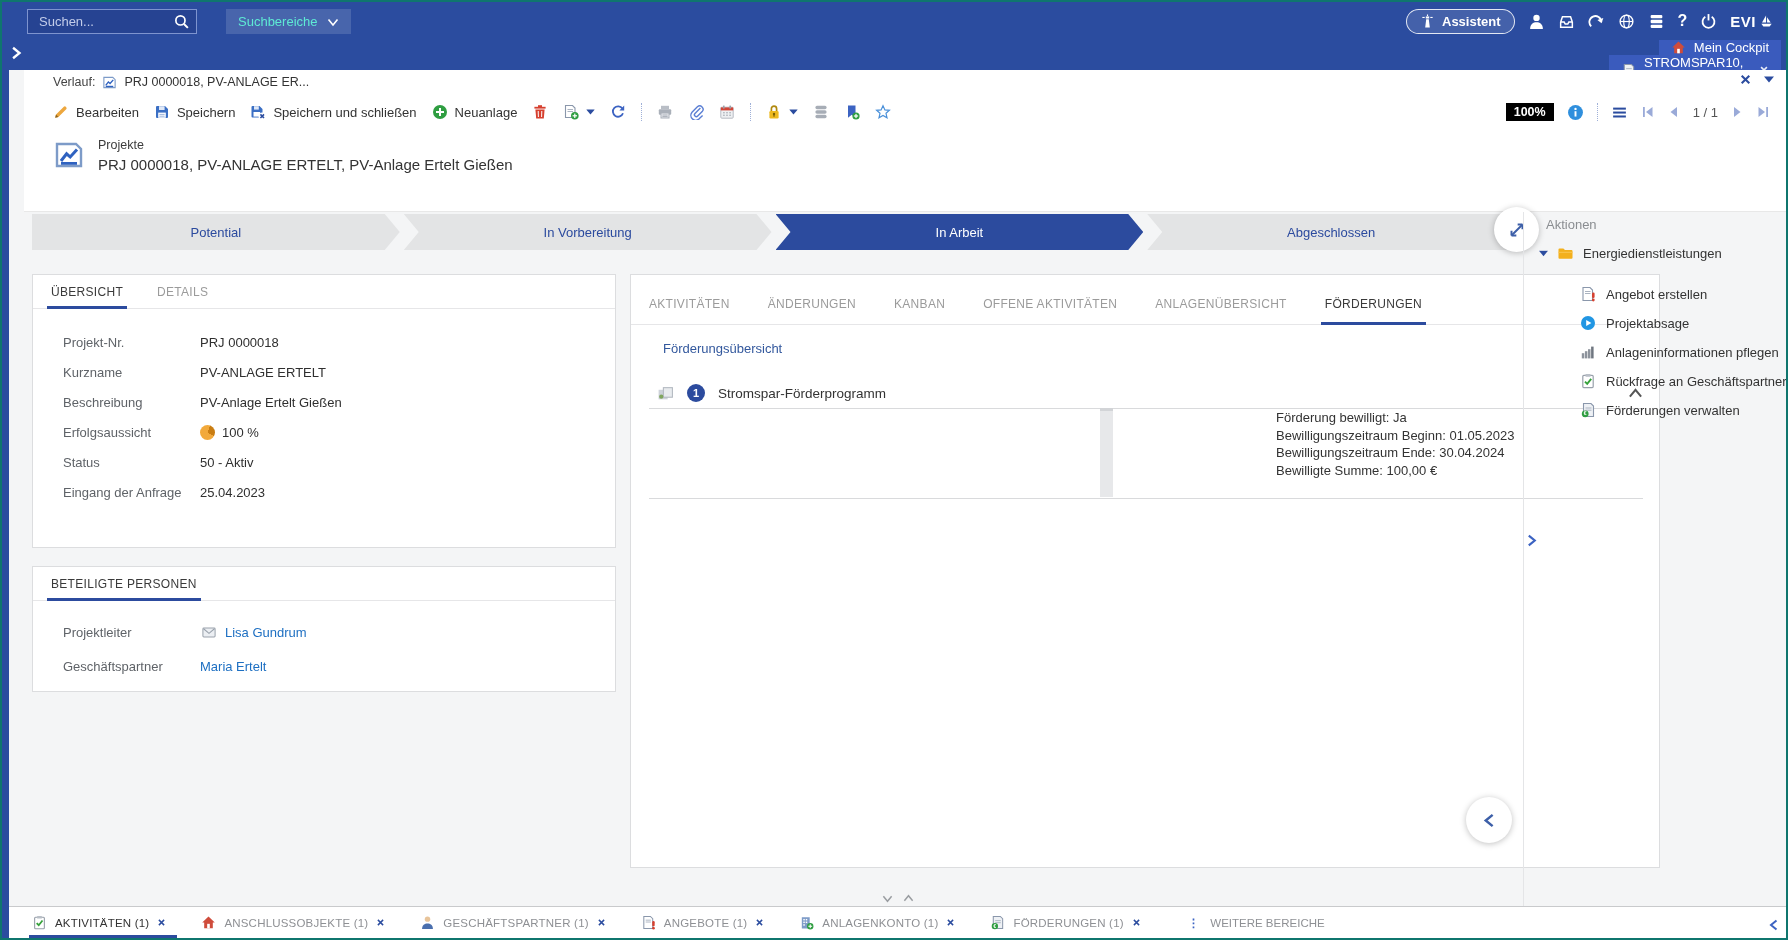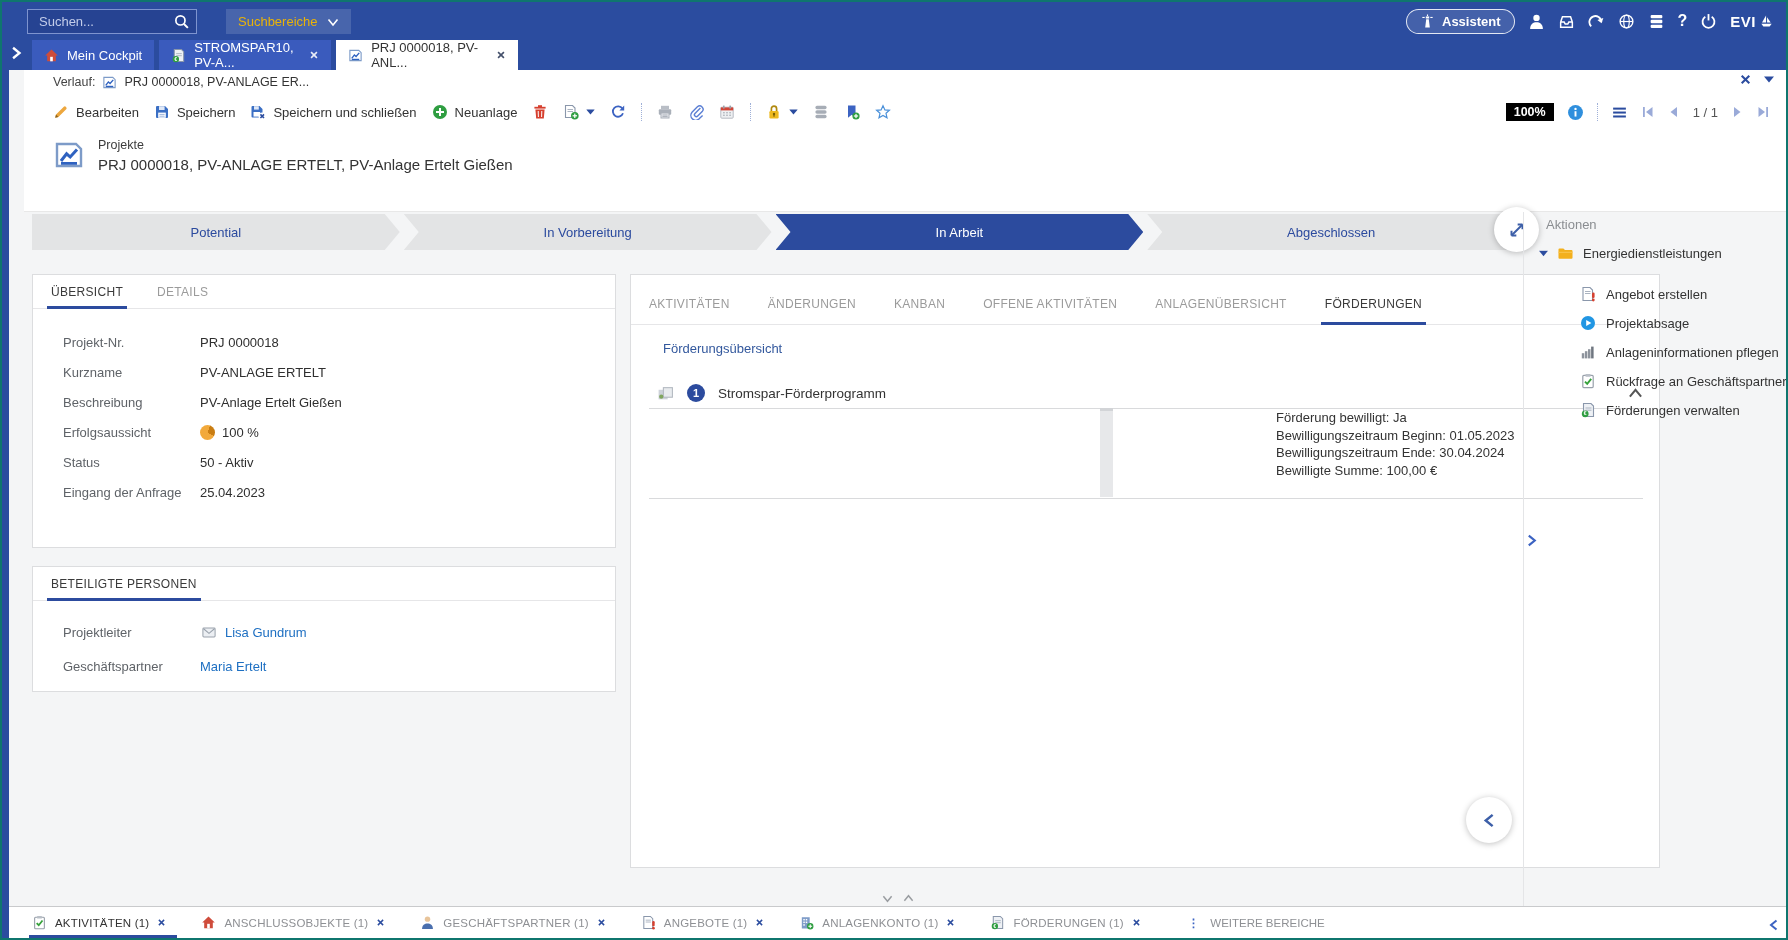--- a/index.html
+++ b/index.html
@@ -12,30 +12,30 @@
   .ic{display:inline-block;vertical-align:middle;flex:none;}
 
   
   .topbar{position:absolute;left:0;top:0;width:100%;height:38px;background:#2b4c9f;}
   .searchbox{position:absolute;left:25px;top:7px;width:170px;height:25px;background:#264392;
     border:1px solid #7e94cf;display:flex;align-items:center;padding:0 6px 0 9px;}
   .searchbox input{flex:1;min-width:0;background:transparent;border:none;outline:none;color:#fff;
     font:13px "Liberation Sans",sans-serif;}
   .searchbox input::placeholder{color:#c3cdea;}
   .scopebtn{position:absolute;left:224px;top:7px;height:25px;padding:0 12px;display:flex;align-items:center;gap:9px;
-    background:rgba(255,255,255,.14);color:#eab308;font-size:13px;cursor:default;}
+    background:rgba(255,255,255,.14);color:#5eead4;font-size:13px;cursor:default;}
   .topbar-right{position:absolute;right:12px;top:0;height:38px;display:flex;align-items:center;gap:13px;color:#fff;}
   .assist-pill{display:flex;align-items:center;gap:7px;height:25px;padding:0 13px;border:1.5px solid rgba(255,255,255,.85);
     border-radius:13px;background:rgba(255,255,255,.12);font-size:13px;font-weight:bold;color:#fff;}
   .tb-ic{width:17px;height:17px;color:#fff;}
   .help-glyph{font-size:16px;font-weight:bold;color:#fff;}
   .brand{display:flex;align-items:center;gap:3px;font-size:15px;font-weight:bold;letter-spacing:.5px;}
 
   
-  .tabstrip{position:absolute;left:0;top:38px;width:100%;height:30px;background:#2b4c9f;display:flex;align-items:flex-end;}
+  .tabstrip{position:absolute;left:0;top:38px;width:100%;height:30px;background:#2b4c9f;display:flex;align-items:flex-end;flex-direction:column;}
   .strip-chevron{position:absolute;left:7px;top:6px;color:#fff;}
   .wtab{height:30px;display:flex;align-items:center;gap:8px;padding:0 12px;font-size:13px;color:#fff;
     background:#3a5bbd;margin-right:5px;cursor:default;}
   .wtab:first-of-type{margin-left:30px;}
   .wtab.active{background:#fff;color:#333;}
   .wtab .close{color:#e8ecf7;}
   .wtab.active .close{color:#44506b;}
 
   
   .leftrail{position:absolute;left:0;top:68px;width:7px;height:870px;background:#2b4c9f;}

